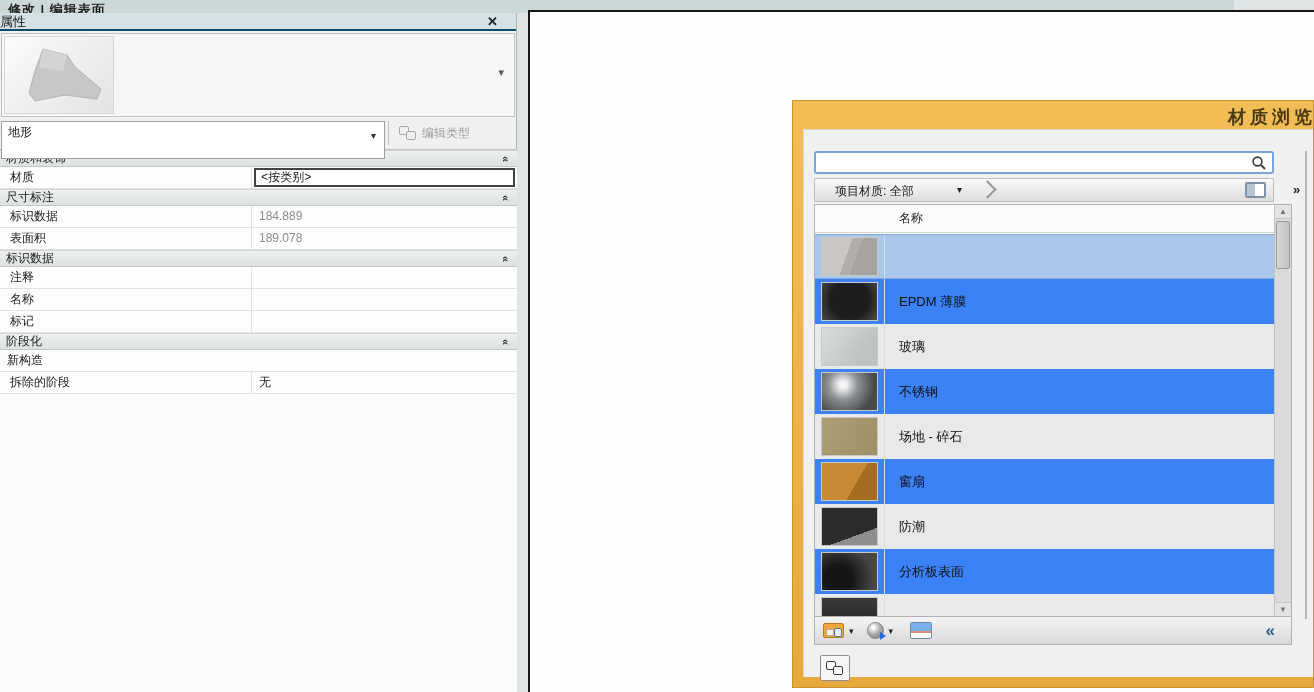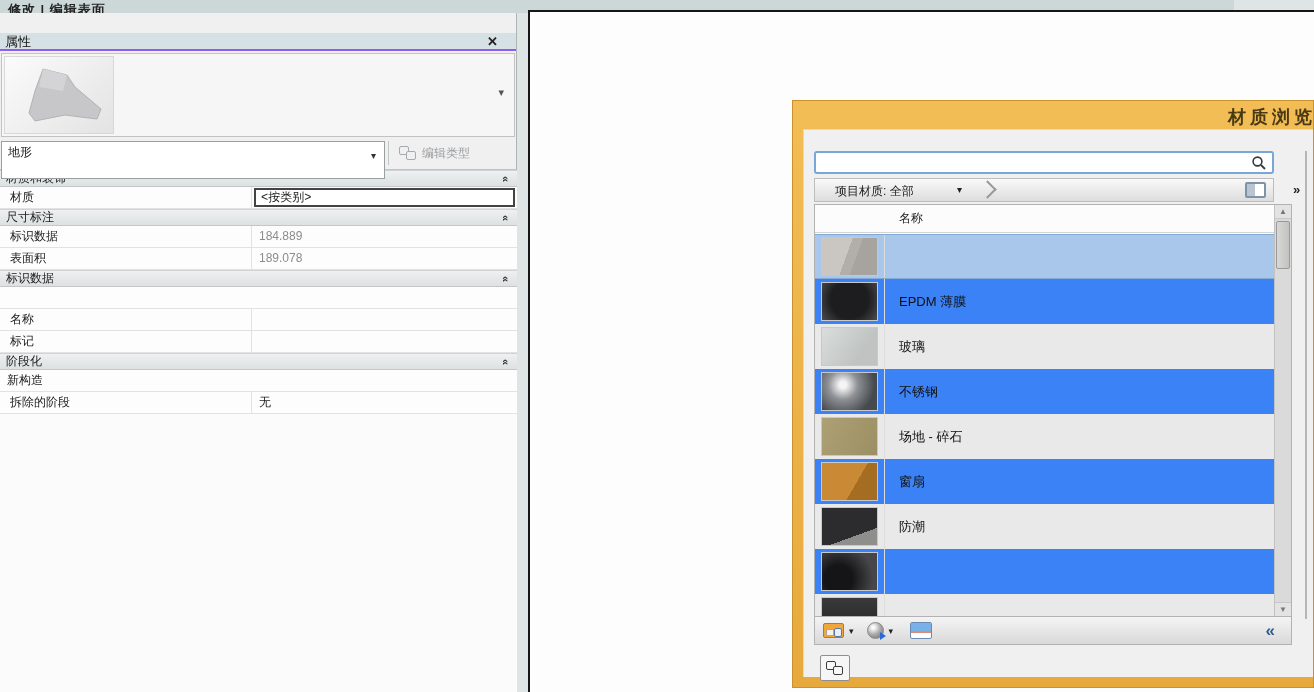--- a/index.html
+++ b/index.html
@@ -9,22 +9,22 @@
 
   
   #top-strip { left:0; top:0; width:1234px; height:13px; background:#ccd8d8; overflow:hidden; }
   #context-tab { margin-left:8px; margin-top:-7px; display:inline-block;
                  font-size:13px; font-weight:bold; color:#222; letter-spacing:1px; }
 
   
   #props { left:0; top:13px; width:517px; height:679px; background:#f0f0f0;
            border-right:1px solid #aeb4b4; }
   #props-header { position:relative; height:18px; background:#d6e1e5;
-                  border-bottom:2px solid #8b5cf6; font-size:13px; color:#111;
-                  padding-left:5px; line-height:17px;margin-top:20px; }
+                  border-bottom:2px solid #0c4a6e; font-size:13px; color:#111;
+                  line-height:17px; }
   #props-close { position:absolute; right:18px; top:0; font-size:13px; font-weight:bold;
                  color:#222; cursor:default; line-height:17px; }
   #type-selector { position:relative; margin:2px 1px 0 1px; height:84px; background:#f6f6f6;
                    border:1px solid #c2c2c2; }
   #ts-thumb { position:absolute; left:2px; top:2px; width:110px; height:78px;
               background:linear-gradient(135deg,#fbfbfb,#e3e3e3); border:1px solid #d8d8d8; }
   #ts-caret { position:absolute; right:10px; top:32px; color:#555; font-size:11px; }
   #selector-row { display:flex; margin:4px 1px 0 1px; height:24px; }
   #family-combo { position:relative; width:384px; height:38px; background:#fff;
                   border:1px solid #9aa0a0; font-size:12px; line-height:20px; padding-left:6px; color:#111; }
@@ -212,20 +212,21 @@
     <div class="prow">
       <div class="plabel">表面积</div>
       <div class="pvalue ro">189.078</div>
     </div>
 
     <div class="pg-head">
       <span>标识数据</span>
       <span class="chev-up">«</span>
     </div>
     <div class="prow">
+      <div class="plabel">注释</div>
       <div class="pvalue"></div>
     </div>
     <div class="prow">
       <div class="plabel">名称</div>
       <div class="pvalue"></div>
     </div>
     <div class="prow">
       <div class="plabel">标记</div>
       <div class="pvalue"></div>
     </div>
@@ -311,20 +312,21 @@
         <div class="mrow gray">
           <span class="thumb-cell">
               <span class="thumb t7"></span>
             </span>
           <span class="name-cell">防潮</span>
         </div>
         <div class="mrow white">
           <span class="thumb-cell">
               <span class="thumb t8"></span>
             </span>
+          <span class="name-cell">分析板表面</span>
         </div>
         <div class="mrow gray partial">
           <span class="thumb-cell">
               <span class="thumb t9"></span>
             </span>
           <span class="name-cell"></span>
         </div>
       </div>
 
       <div id="scrollbar">

